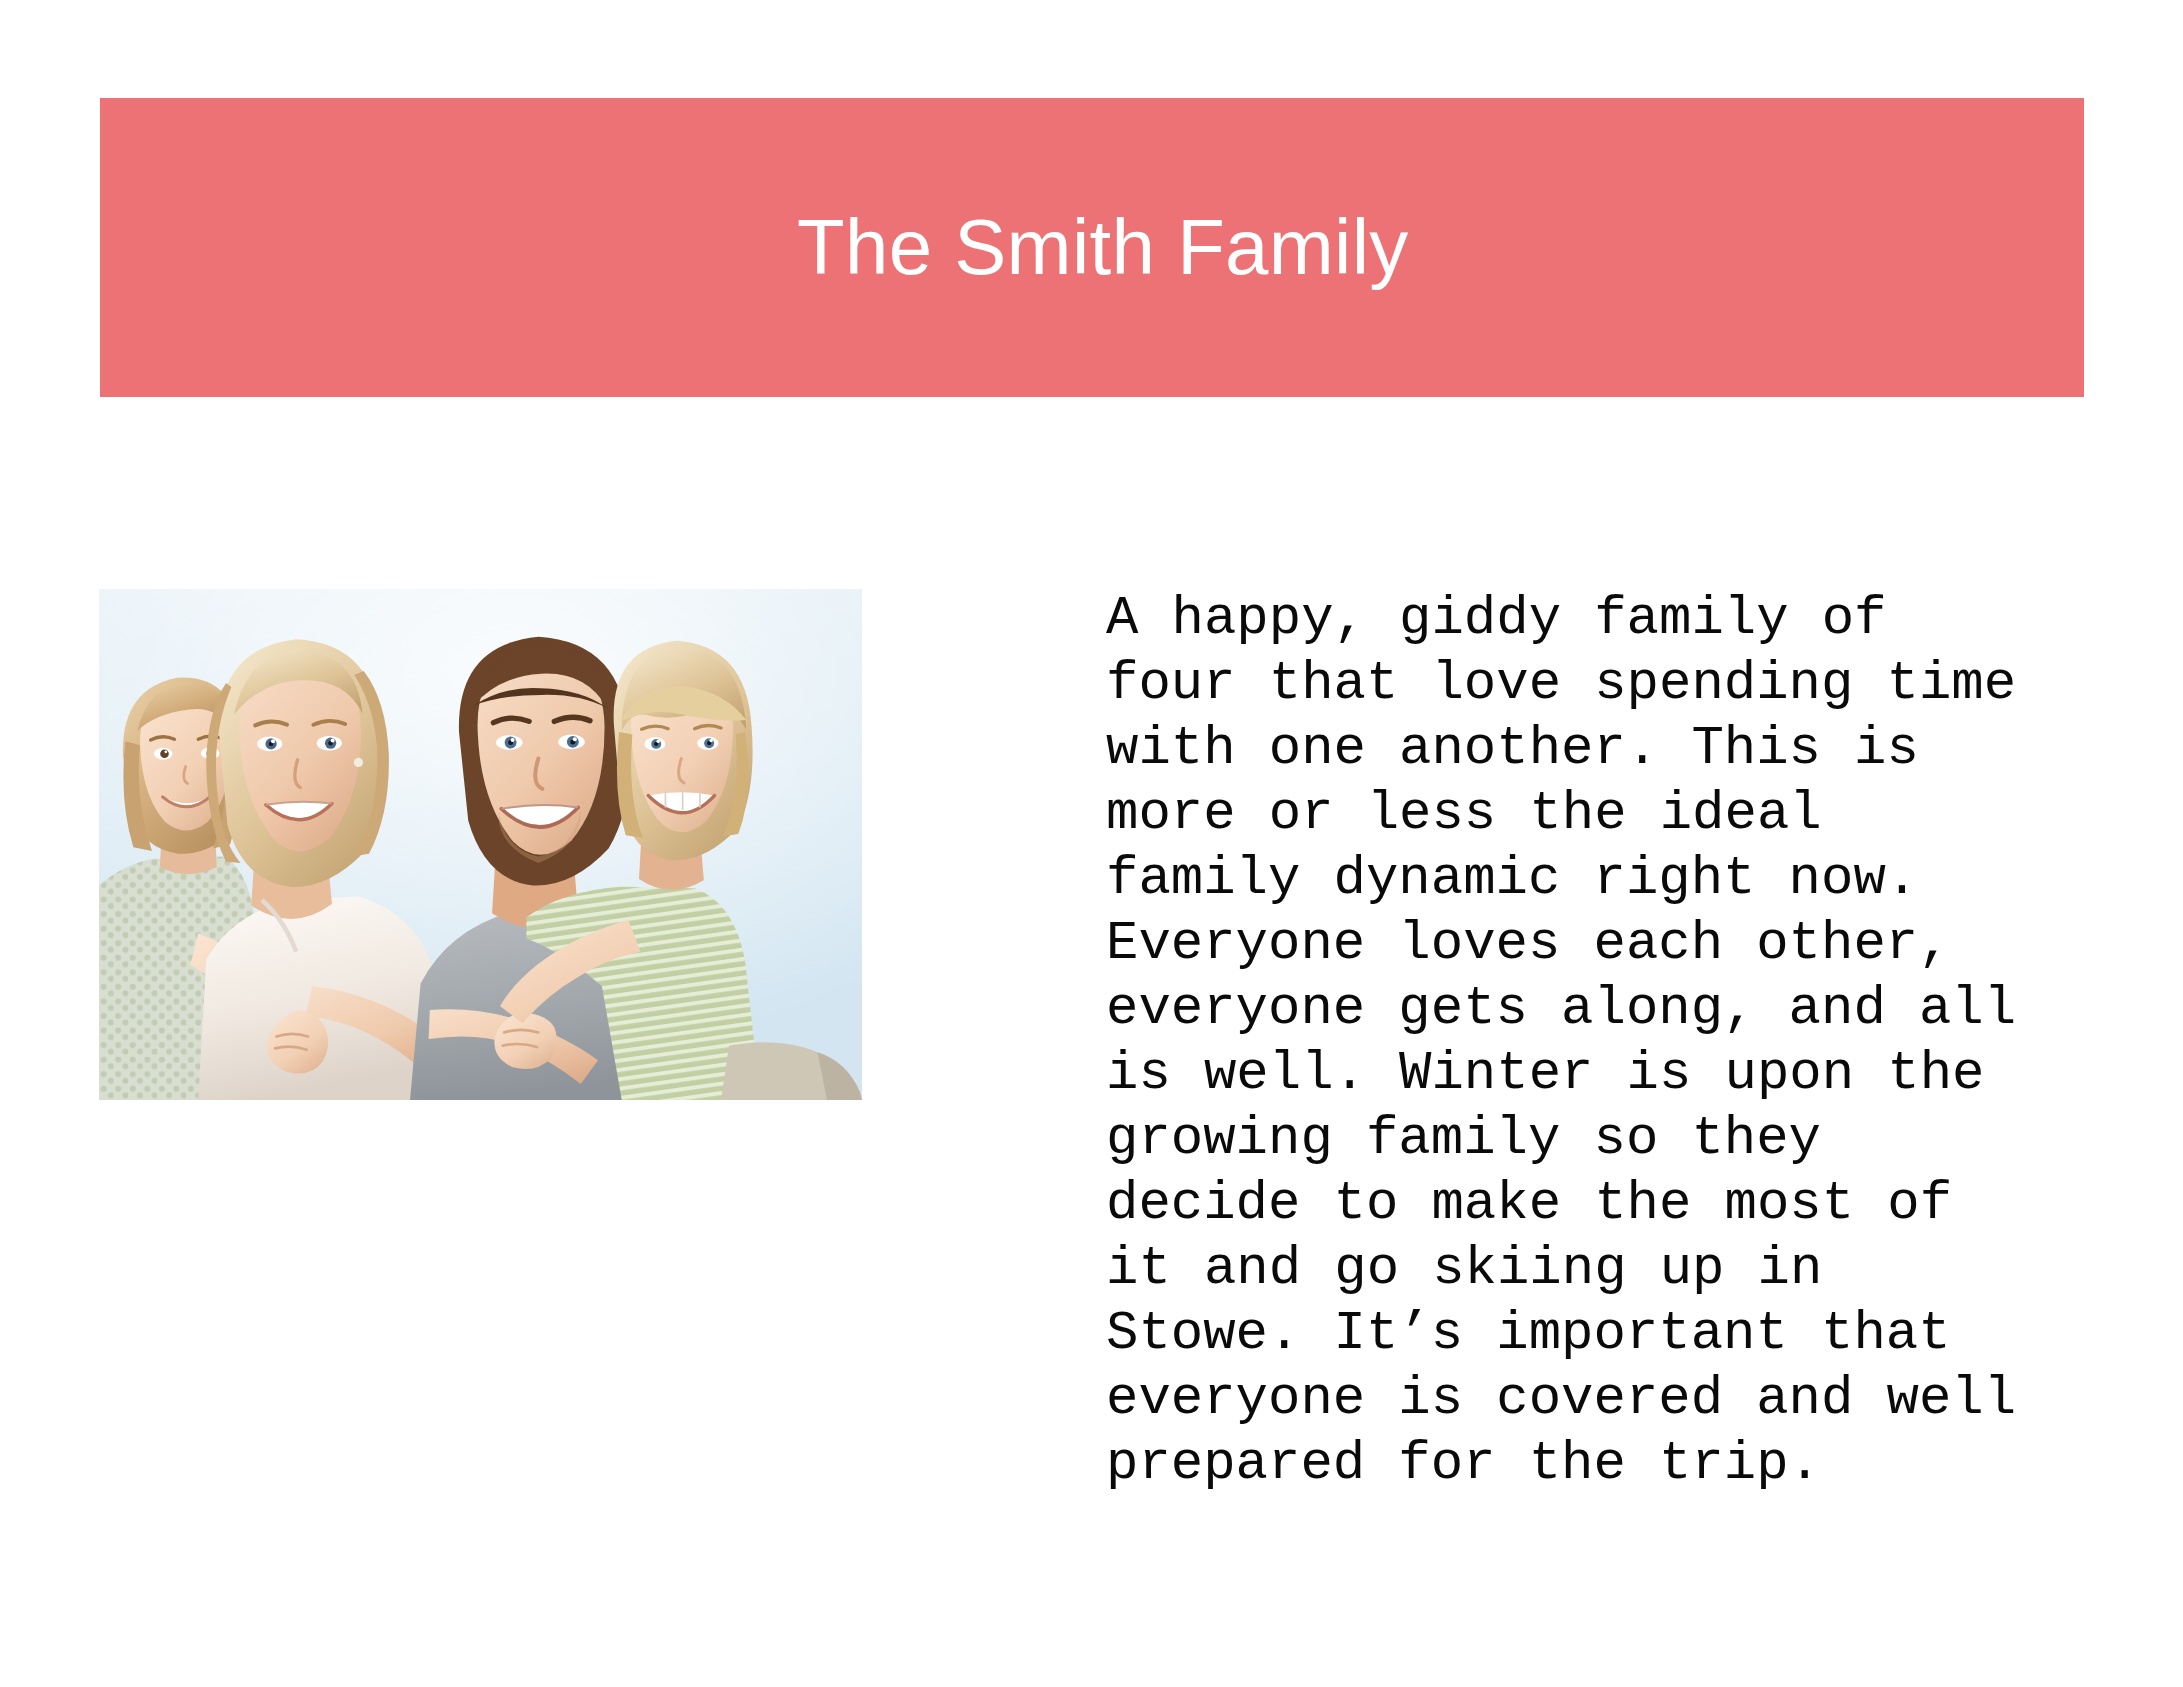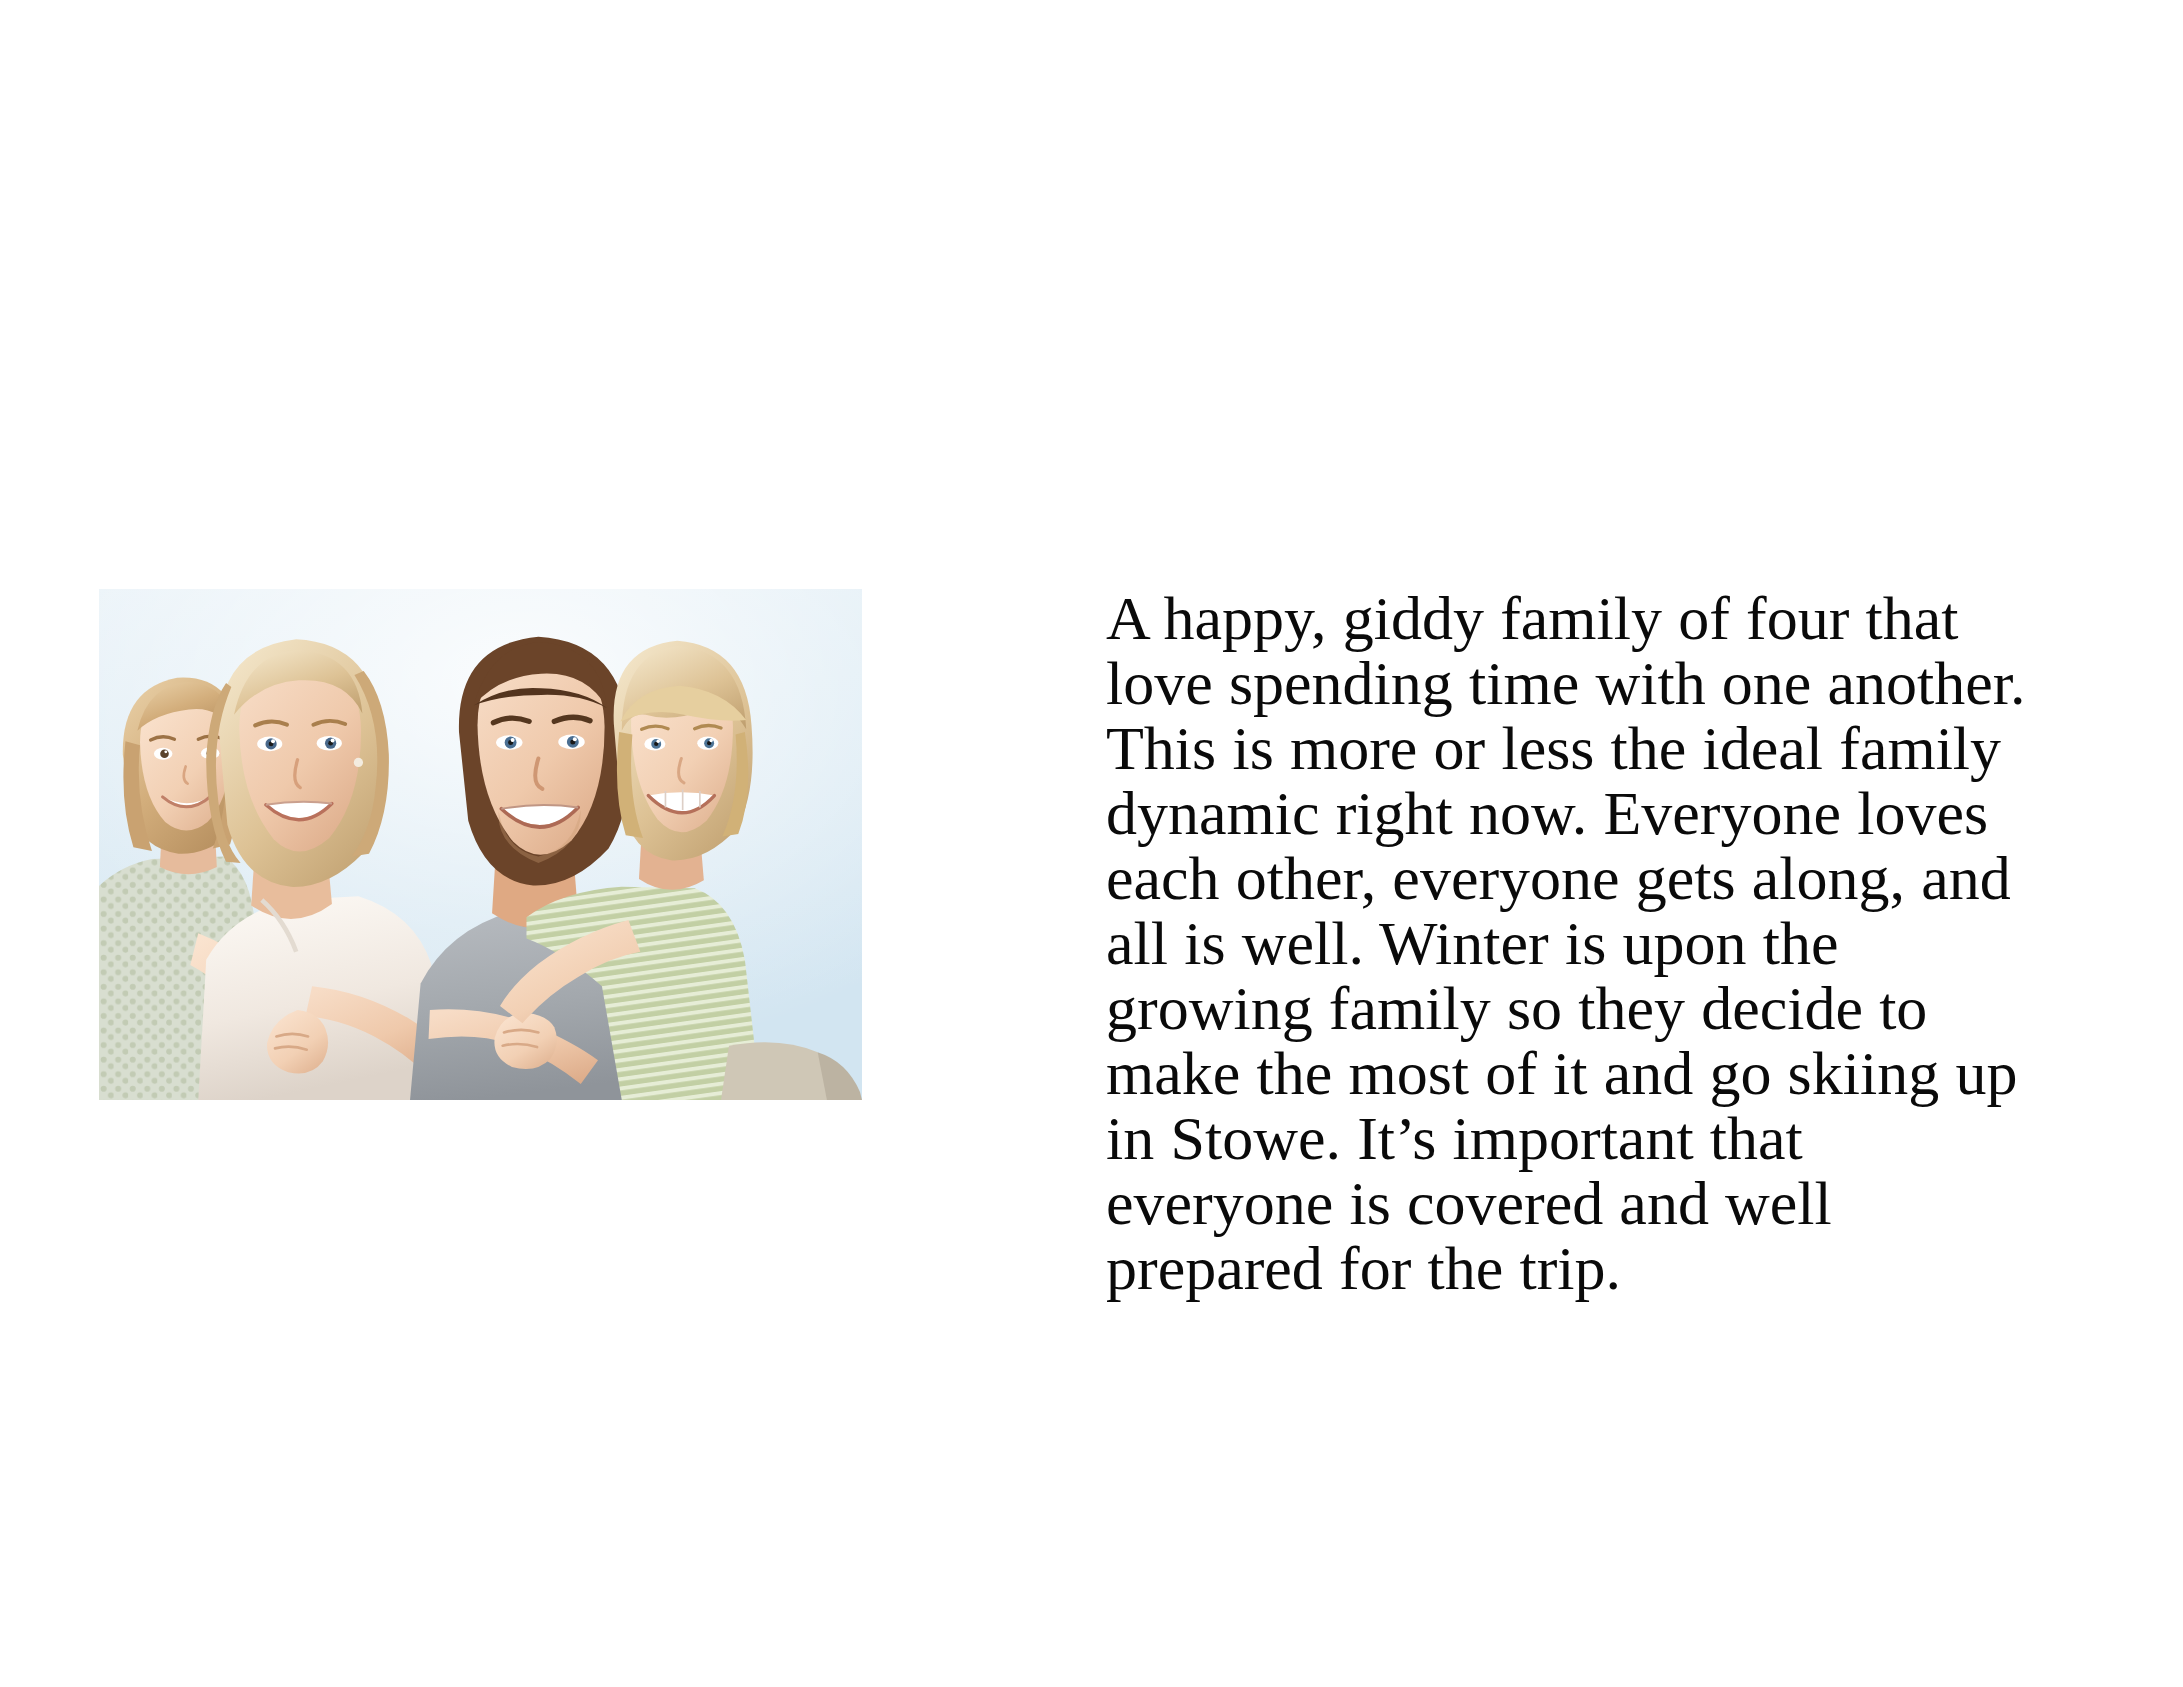--- a/index.html
+++ b/index.html
@@ -63,32 +63,35 @@
     height: 511px;
   }
 
   
   #body-copy {
     position: absolute;
     left: 1106px;
     top: 586px;
     width: 939px;
     color: #0a0a0a;
-    font-family: Liberation Serif, serif;
-    font-size: 62px;
+    font-family: Liberation Mono, monospace;
+    font-size: 54px;
     line-height: 65px;
     text-align: left;
     word-spacing: 0.7px;
   }
 </style>
 </head>
 <body>
 
 <div id="slide">
 
+  <div id="title-banner">
+    <div id="title-text">The Smith Family</div>
+  </div>
 
   <div id="photo-frame">
     <svg viewBox="0 0 1153 772" preserveAspectRatio="none">
       <defs>
         <linearGradient id="skyGrad" x1="0" y1="0" x2="0.35" y2="1">
           <stop offset="0%" stop-color="#e9f2f8"></stop>
           <stop offset="45%" stop-color="#dcebf4"></stop>
           <stop offset="100%" stop-color="#d2e5f1"></stop>
         </linearGradient>
         <radialGradient id="skyGlow" cx="0.55" cy="0.18" r="0.75">

